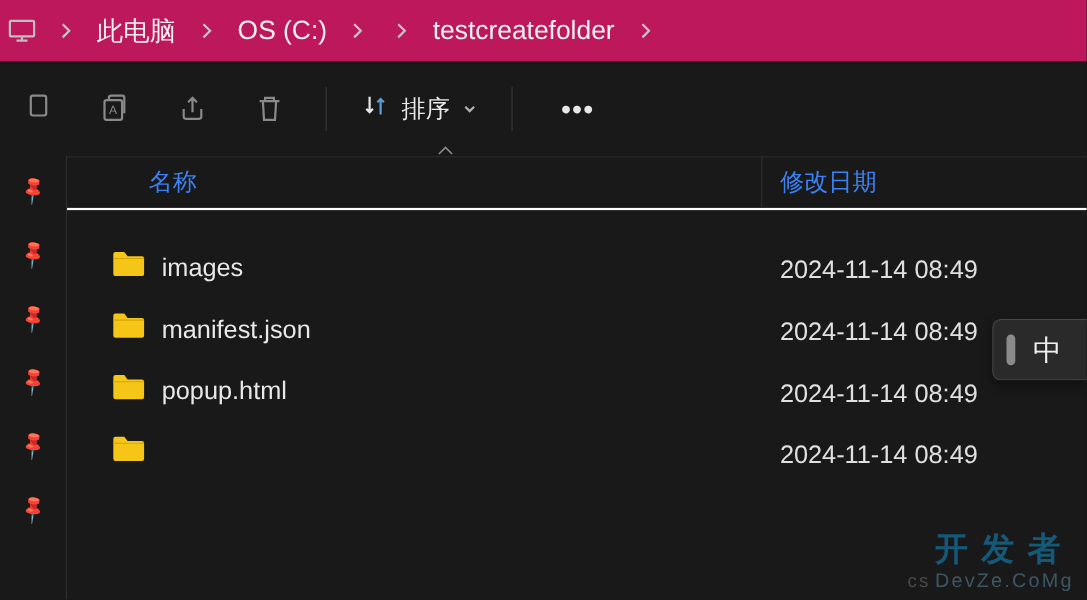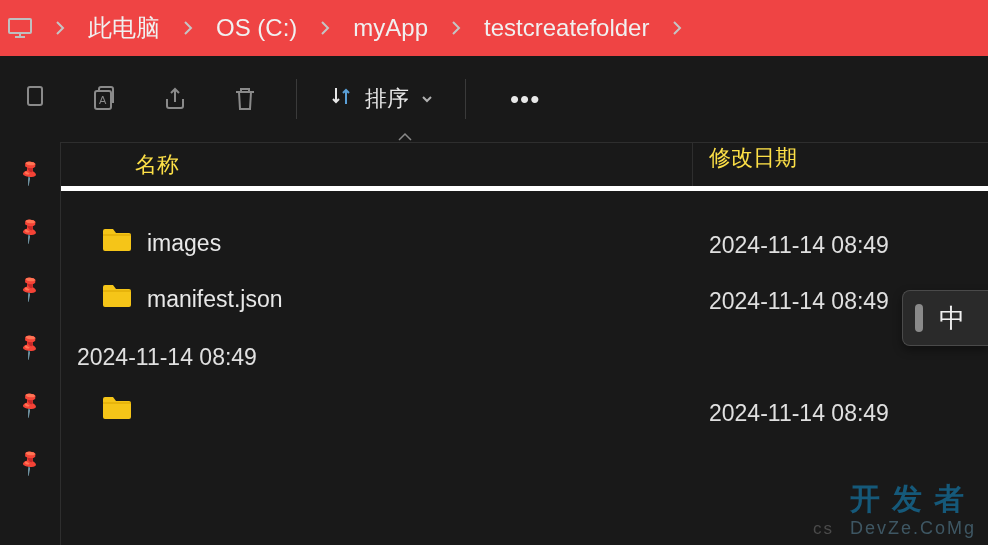--- a/index.html
+++ b/index.html
@@ -10,21 +10,21 @@
     color: #e8e8e8;
     font-family: "Segoe UI", "Microsoft YaHei", sans-serif;
     font-size: 22px;
     overflow: hidden;
     position: relative;
   }
 
   
   .breadcrumb-bar {
     height: 56px;
-    background: #ef4444;
+    background: #be185d;
     display: flex;
     align-items: center;
     padding-left: 0;
   }
   .breadcrumb-bar .bc-icon {
     width: 40px;
     display: flex;
     justify-content: center;
     color: #bfbfbf;
   }
@@ -117,24 +117,24 @@
   }
 
   .file-pane {
     flex: 1;
     border-left: 1px solid #2e2e2e;
     border-top: 1px solid #2e2e2e;
   }
   .col-headers {
     display: flex;
     height: 48px;
-    align-items: flex-start;
-    border-bottom: 5px solid #ffffff;
+    align-items: center;
+    border-bottom: 2px solid #ffffff;
     font-size: 22px;
-    color: #fde047;
+    color: #3b82f6;
   }
   .col-name {
     width: 632px;
     padding-left: 74px;
     border-right: 1px solid #2e2e2e;
     height: 100%;
     display: flex;
     align-items: center;
   }
   .col-date {
@@ -199,21 +199,21 @@
     position: absolute;
     right: 12px;
     bottom: 6px;
     text-align: right;
     color: #15658c;
     opacity: .85;
     font-family: sans-serif;
   }
   .wm .line1 { font-size: 30px; letter-spacing: 12px; font-weight: bold; }
   .wm .line2 { font-size: 18px; letter-spacing: 2px; color: #4a6a7a; opacity: .9; margin-top: -2px; }
-  .wm .pre { color: #5a5a5a; font-size: 17px; margin-right: 16px; }
+  .wm .pre { color: #5a5a5a; font-size: 17px; margin-right: 4px; }
 </style>
 </head>
 <body>
 
 <div class="breadcrumb-bar">
   <div class="bc-icon">
     <svg width="26" height="22" viewBox="0 0 26 22" fill="none" stroke="currentColor" stroke-width="2">
       <rect x="2" y="2" width="22" height="14" rx="1"></rect>
       <line x1="8" y1="20" x2="18" y2="20"></line>
       <line x1="13" y1="16" x2="13" y2="20"></line>
@@ -229,21 +229,20 @@
     <svg width="10" height="16" viewBox="0 0 10 16" fill="none" stroke="currentColor" stroke-width="2">
         <path d="M2 2l6 6-6 6"></path>
       </svg>
   </div>
   <div class="crumb">OS (C:)</div>
   <div class="chev">
     <svg width="10" height="16" viewBox="0 0 10 16" fill="none" stroke="currentColor" stroke-width="2">
         <path d="M2 2l6 6-6 6"></path>
       </svg>
   </div>
-  <div class="crumb">myApp</div>
   <div class="chev">
     <svg width="10" height="16" viewBox="0 0 10 16" fill="none" stroke="currentColor" stroke-width="2">
         <path d="M2 2l6 6-6 6"></path>
       </svg>
   </div>
   <div class="crumb">testcreatefolder</div>
   <div class="chev">
     <svg width="10" height="16" viewBox="0 0 10 16" fill="none" stroke="currentColor" stroke-width="2">
         <path d="M2 2l6 6-6 6"></path>
       </svg>
@@ -333,20 +332,29 @@
             <svg class="folder-icon" viewBox="0 0 32 26">
                 <path d="M2 4a2 2 0 012-2h8l3 4h13a2 2 0 012 2v14a2 2 0 01-2 2H4a2 2 0 01-2-2V4z" fill="#f5c518"></path>
                 <path d="M2 8h28" stroke="#d9a400" stroke-width="1"></path>
               </svg>
           </span>
           <span>manifest.json</span>
         </div>
         <div class="fdate-cell">2024-11-14 08:49</div>
       </div>
       <div class="file-row">
+        <div class="fname-cell">
+          <span>
+            <svg class="folder-icon" viewBox="0 0 32 26">
+                <path d="M2 4a2 2 0 012-2h8l3 4h13a2 2 0 012 2v14a2 2 0 01-2 2H4a2 2 0 01-2-2V4z" fill="#f5c518"></path>
+                <path d="M2 8h28" stroke="#d9a400" stroke-width="1"></path>
+              </svg>
+          </span>
+          <span>popup.html</span>
+        </div>
         <div class="fdate-cell">2024-11-14 08:49</div>
       </div>
       <div class="file-row">
         <div class="fname-cell">
           <span>
             <svg class="folder-icon" viewBox="0 0 32 26">
                 <path d="M2 4a2 2 0 012-2h8l3 4h13a2 2 0 012 2v14a2 2 0 01-2 2H4a2 2 0 01-2-2V4z" fill="#f5c518"></path>
                 <path d="M2 8h28" stroke="#d9a400" stroke-width="1"></path>
               </svg>
           </span>

